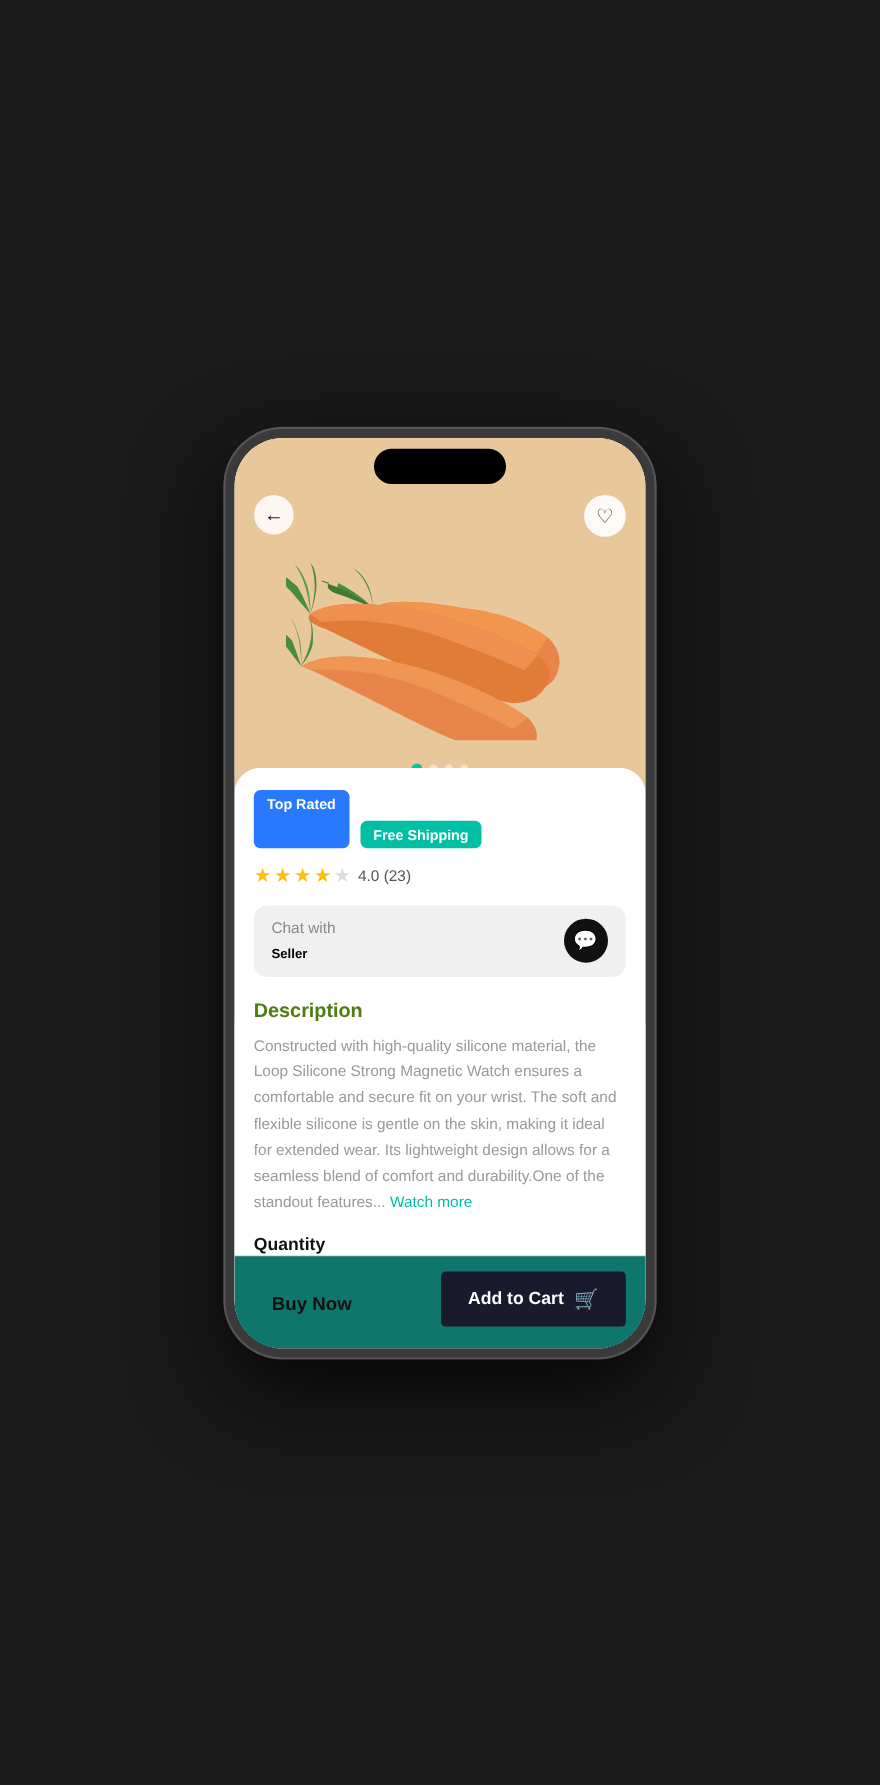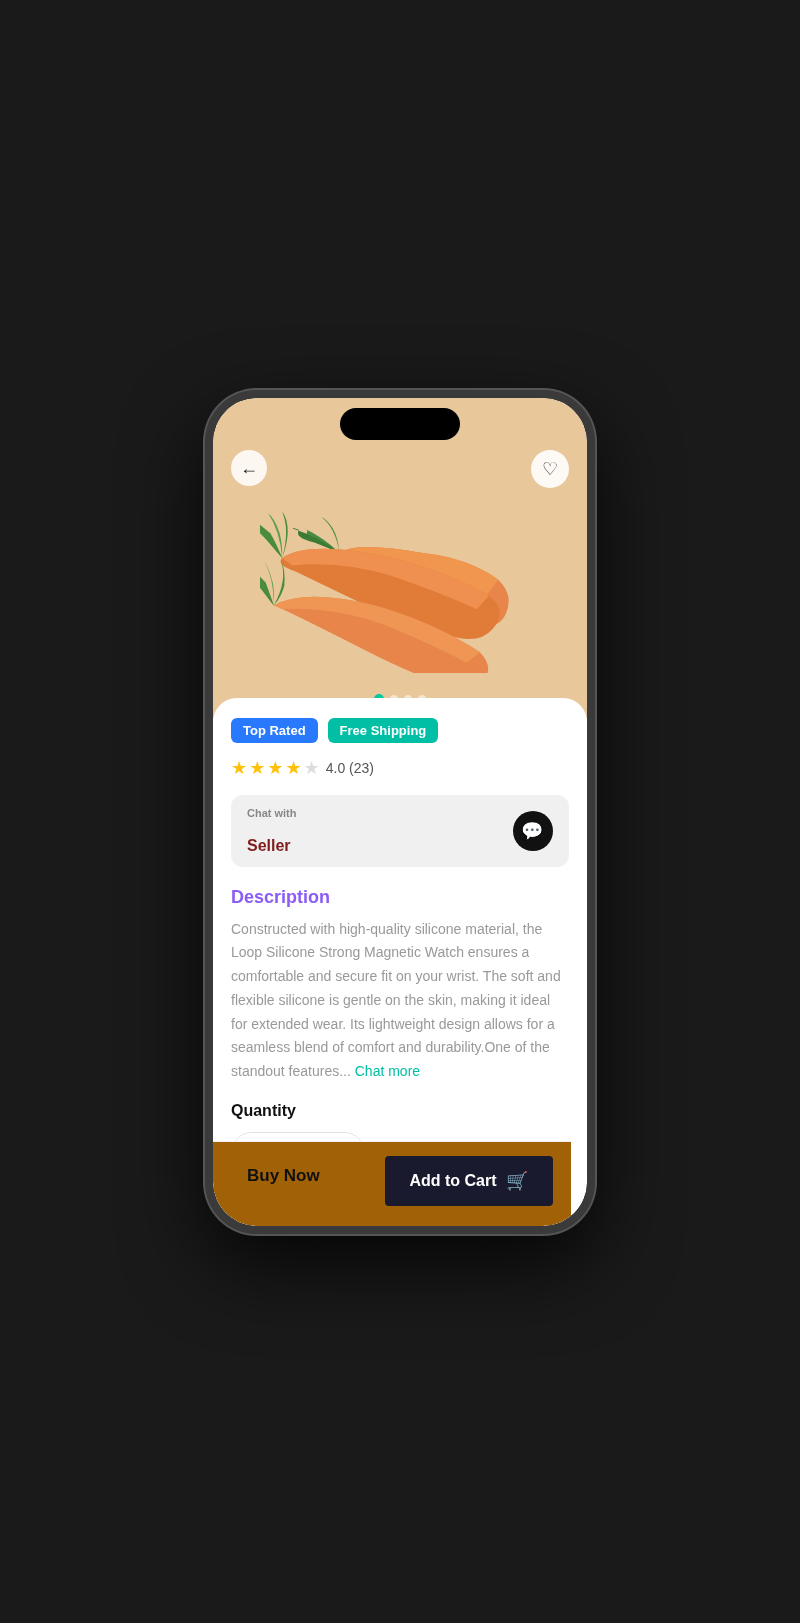--- a/index.html
+++ b/index.html
@@ -155,20 +155,21 @@
       font-weight: 600;
       color: #fff;
     }
 
     .badge-blue {
       background: #2979ff;
     }
 
     .badge-teal {
       background: #00bfa5;
+      margin-top: 28px;
     }
 
     
     .product-header {
       display: flex;
       justify-content: space-between;
       align-items: flex-start;
       margin-bottom: 10px;
     }
 
@@ -231,31 +232,30 @@
       border-radius: 12px;
       padding: 12px 16px;
       display: flex;
       justify-content: space-between;
       align-items: center;
       margin-bottom: 20px;
       cursor: pointer;
     }
 
     .chat-label {
-      font-size: 11px;
+      font-size: 14px;
       color: #888;
       display: block;
-      margin-bottom: 18px;
-      font-weight: bold;
+      margin-bottom: 7px;
     }
 
     .chat-seller-name {
-      font-size: 16px;
-      font-weight: 700;
-      color: #7f1d1d;
+      font-size: 12px;
+      font-weight: 700;
+      color: #000000;
     }
 
     .chat-icon-btn {
       width: 40px;
       height: 40px;
       background: #111;
       border-radius: 50%;
       display: flex;
       align-items: center;
       justify-content: center;
@@ -264,21 +264,21 @@
 
     .chat-icon {
       font-size: 18px;
       color: #fff;
     }
 
     
     .description-title {
       font-size: 18px;
       font-weight: 700;
-      color: #8b5cf6;
+      color: #4d7c0f;
       margin-bottom: 10px;
     }
 
     .description-text {
       font-size: 14px;
       color: #999;
       line-height: 1.7;
     }
 
     .read-more {
@@ -324,25 +324,25 @@
       font-size: 16px;
       font-weight: 600;
       color: #111;
     }
 
     
     .bottom-bar {
       position: absolute;
       bottom: 0;
       left: 0;
-      right: 16px;
-      background: #a16207;
+      right: 0;
+      background: #0f766e;
       padding: 14px 18px 20px;
       display: flex;
-      align-items: flex-start;
+      align-items: flex-end;
       justify-content: space-between;
       border-top: 1px solid #f0f0f0;
       z-index: 20;
     }
 
     .buy-now-btn {
       background: none;
       border: none;
       font-size: 17px;
       font-weight: 700;
@@ -452,21 +452,21 @@
           <span class="chat-seller-name">Seller</span>
         </div>
         <div class="chat-icon-btn">
           <span class="chat-icon">💬</span>
         </div>
       </div>
 
       <h2 class="description-title">Description</h2>
       <p class="description-text">
         <span>Constructed with high-quality silicone material, the Loop Silicone Strong Magnetic Watch ensures a comfortable and secure fit on your wrist. The soft and flexible silicone is gentle on the skin, making it ideal for extended wear. Its lightweight design allows for a seamless blend of comfort and durability.One of the standout features...</span>
-        <span class="read-more">Chat more</span>
+        <span class="read-more">Watch more</span>
       </p>
 
       <p class="quantity-label">Quantity</p>
       <div class="quantity-control">
         <button class="qty-btn">−</button>
         <span class="qty-value">1</span>
         <button class="qty-btn">+</button>
       </div>
 
     </div>

